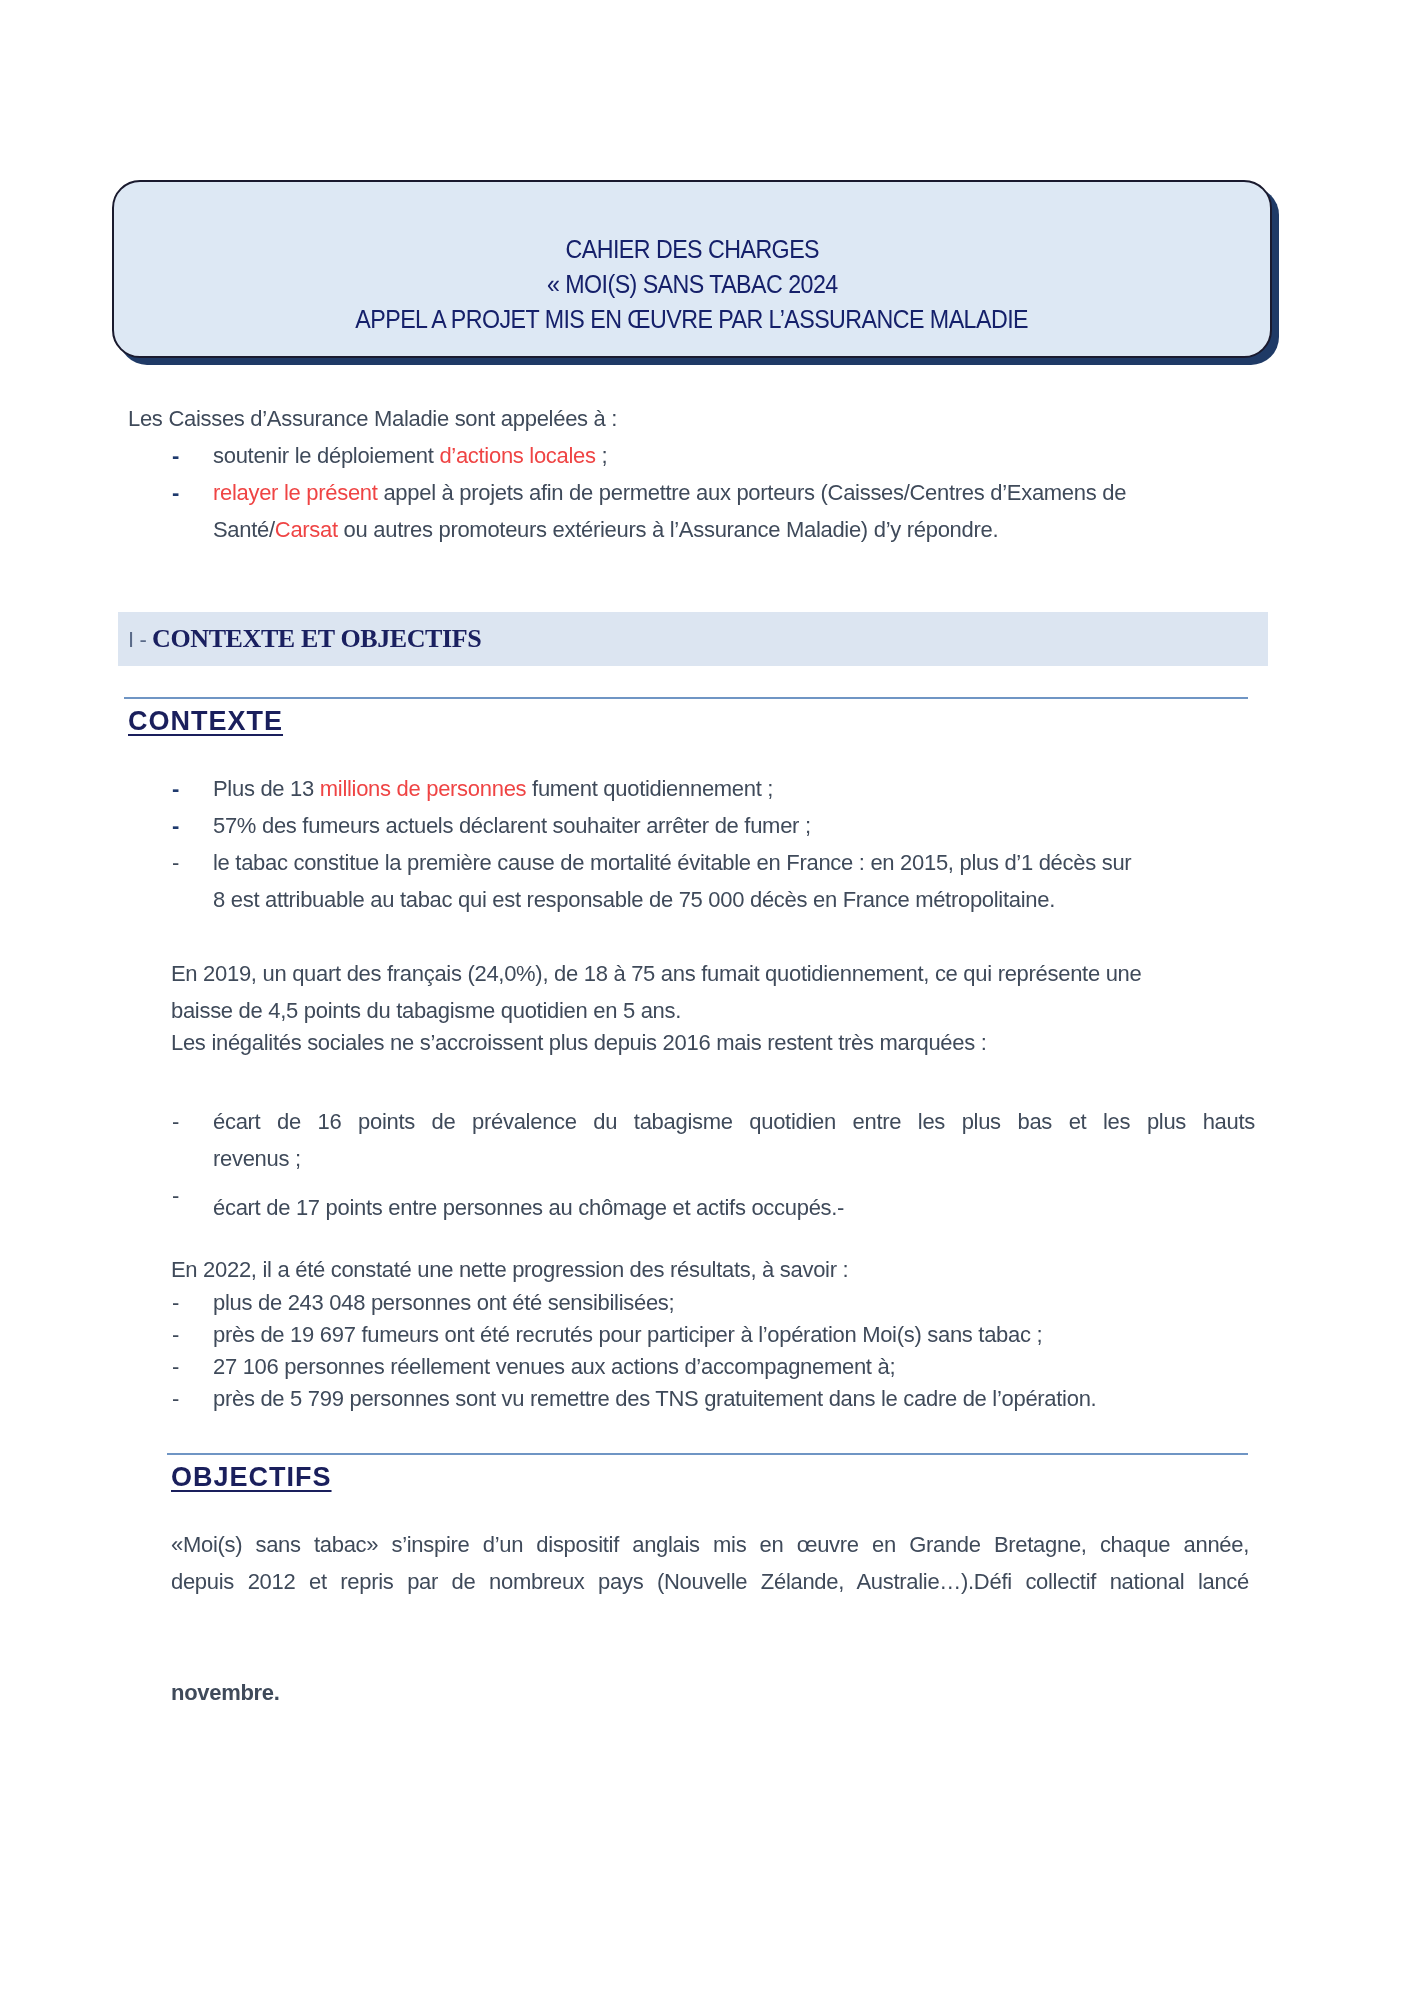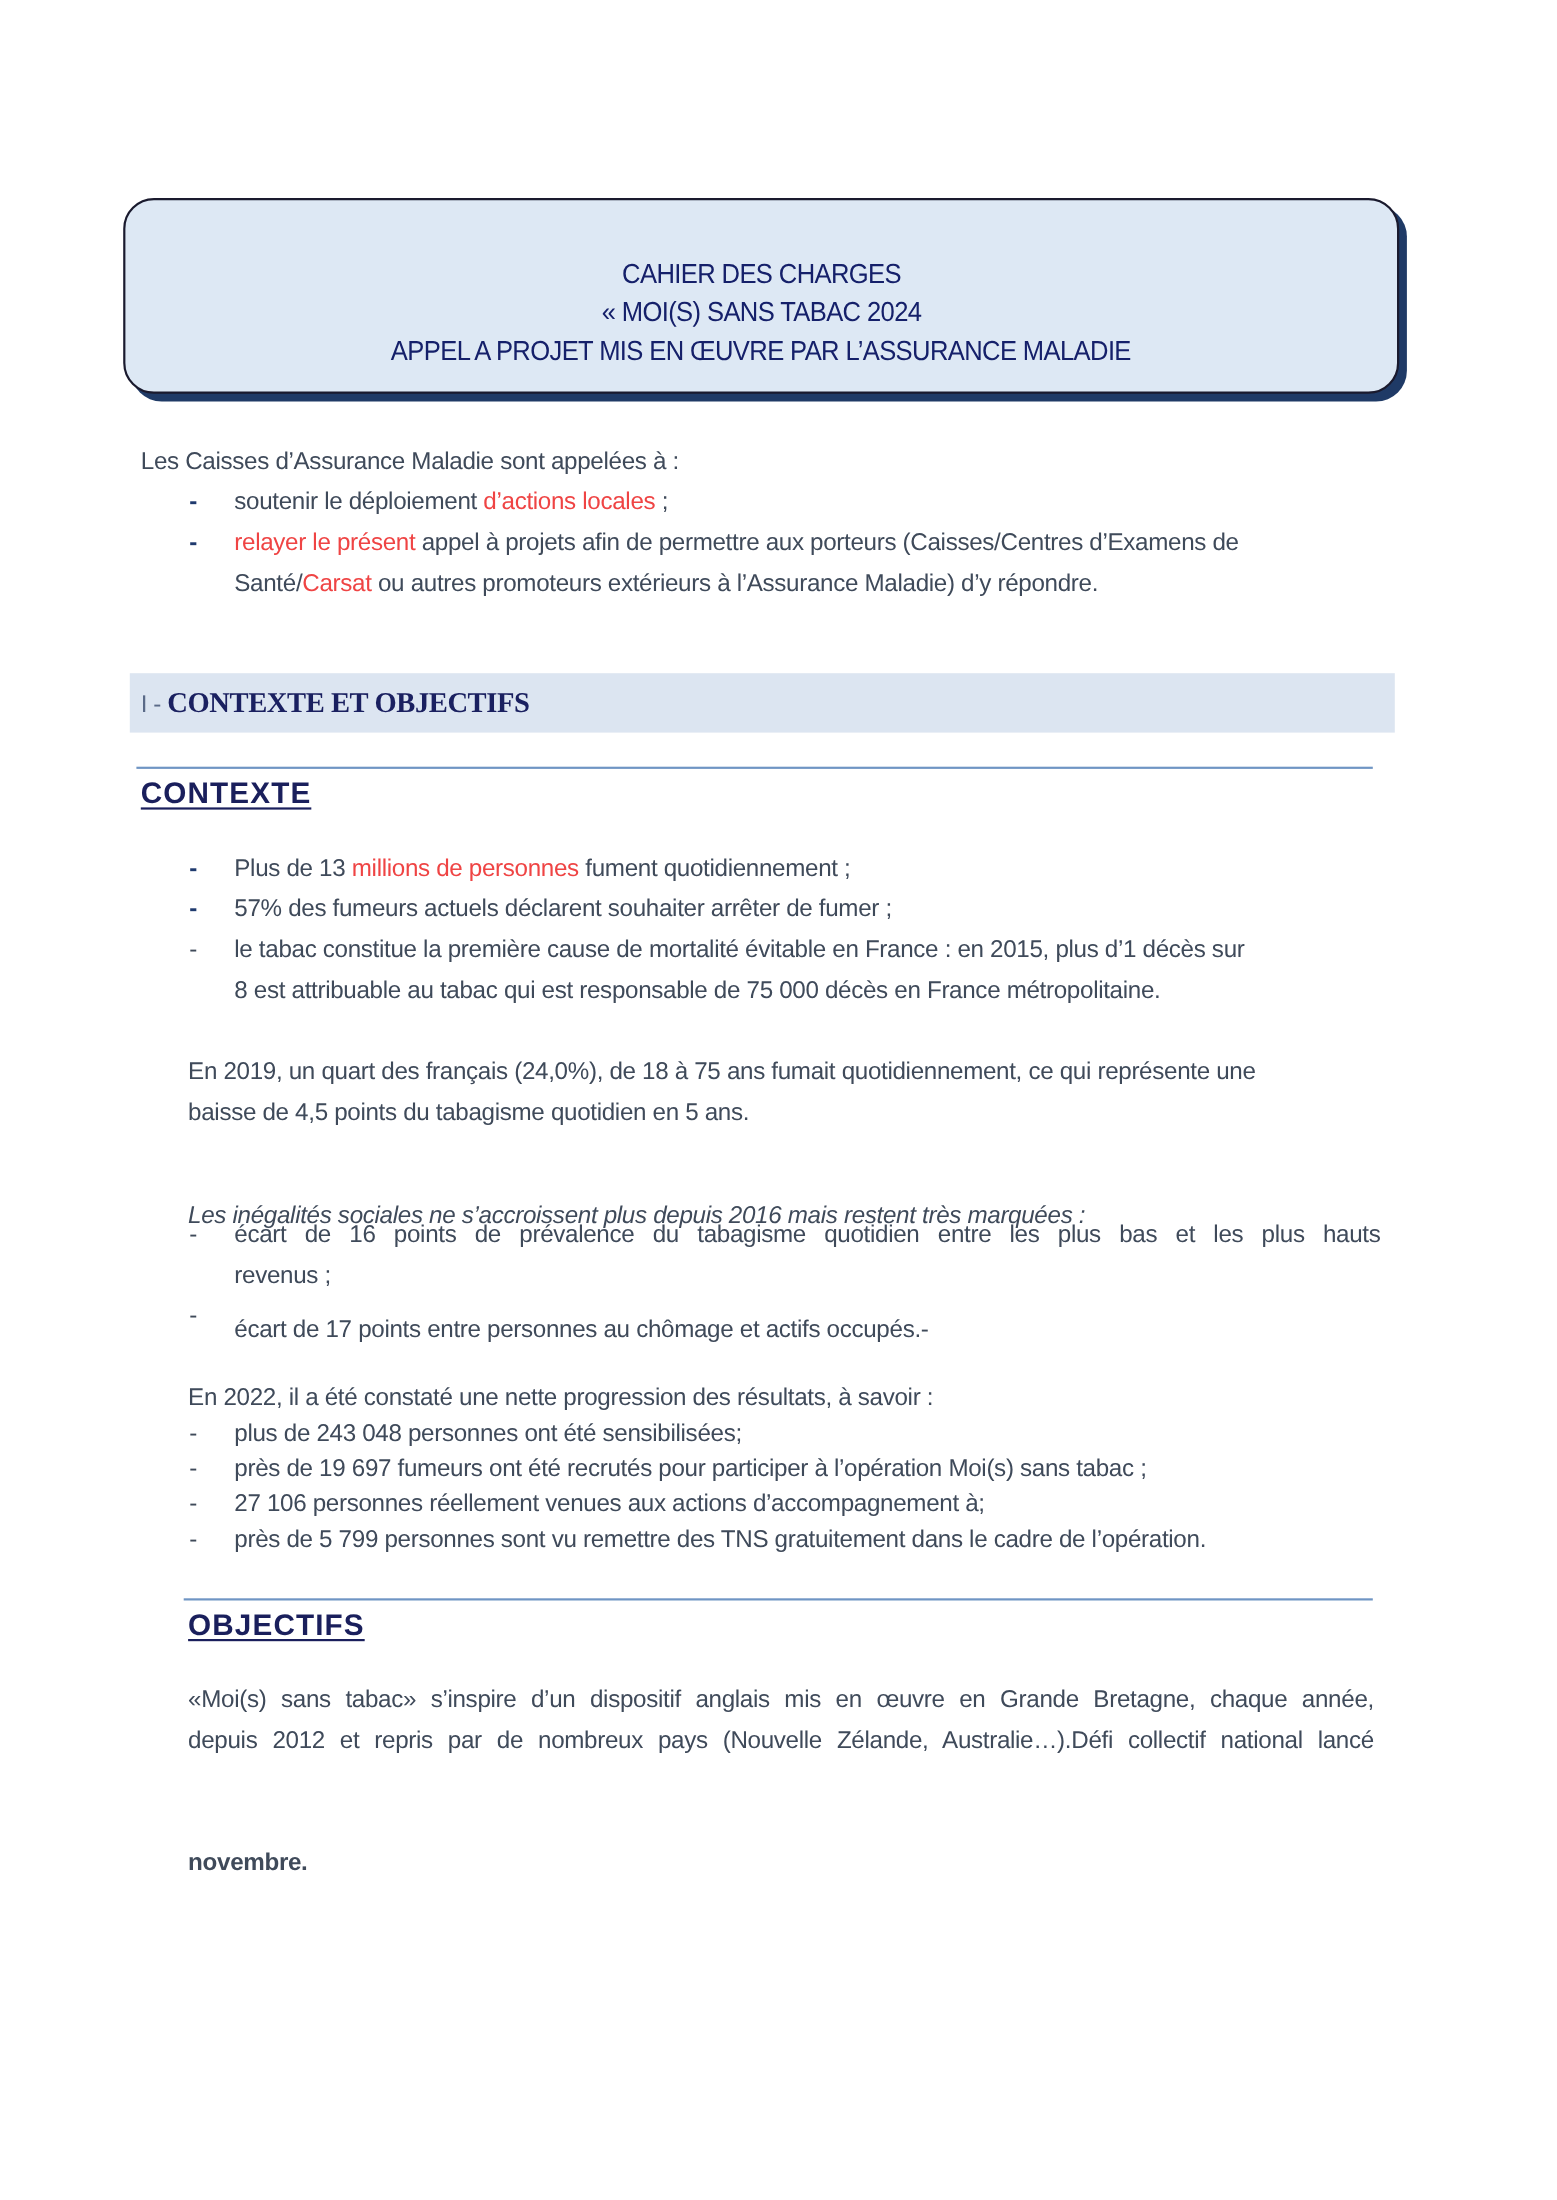--- a/index.html
+++ b/index.html
@@ -73,21 +73,21 @@
   <span class="dash dk" style="left:172px; top:807px;">-</span>
   <div class="txt" style="left:213px; top:807px;">57% des fumeurs actuels déclarent souhaiter arrêter de fumer ;</div>
 
   <span class="dash" style="left:172px; top:844px;">-</span>
   <div class="txt" style="left:213px; top:844px;">le tabac constitue la première cause de mortalité évitable en France : en 2015, plus d’1 décès sur</div>
   <div class="txt" style="left:213px; top:881px;">8 est attribuable au tabac qui est responsable de 75 000 décès en France métropolitaine.</div>
 
   <div class="txt" style="left:171px; top:955px;">En 2019, un quart des français (24,0%), de 18 à 75 ans fumait quotidiennement, ce qui représente une</div>
   <div class="txt" style="left:171px; top:992px;">baisse de 4,5 points du tabagisme quotidien en 5 ans.</div>
 
-  <div class="txt" style="left:171px; top:1086px;font-style:italic;">Les inégalités sociales ne s’accroissent plus depuis 2016 mais restent très marquées :</div>
+  <div class="txt" style="left:171px; top:1024px;">Les inégalités sociales ne s’accroissent plus depuis 2016 mais restent très marquées :</div>
   <span class="dash" style="left:172px; top:1103px;">-</span>
   <div class="txt" style="left:213px; top:1103px; width:1042px; text-align:justify; text-align-last:justify;">écart de 16 points de prévalence du tabagisme quotidien entre les plus bas et les plus hauts</div>
   <div class="txt" style="left:213px; top:1140px;">revenus ;</div>
   <span class="dash" style="left:172px; top:1177px;">-</span>
   <div class="txt" style="left:213px; top:1177px;margin-top:12px;">écart de 17 points entre personnes au chômage et actifs occupés.-</div>
 
   <div class="txt" style="left:171px; top:1251px;">En 2022, il a été constaté une nette progression des résultats, à savoir :</div>
   <span class="dash" style="left:172px; top:1284px;">-</span>
   <div class="txt" style="left:213px; top:1284px;text-align:right;">plus de 243 048 personnes ont été sensibilisées;</div>
   <span class="dash" style="left:172px; top:1316px;">-</span>

